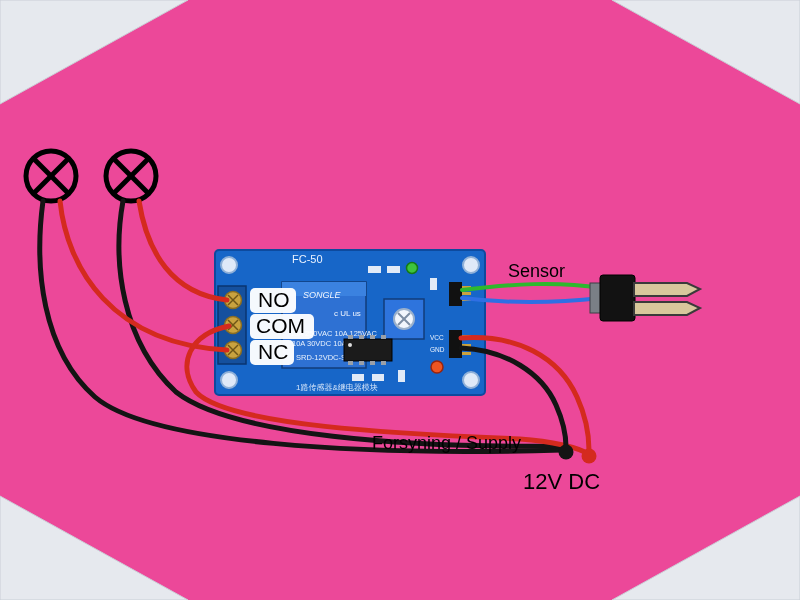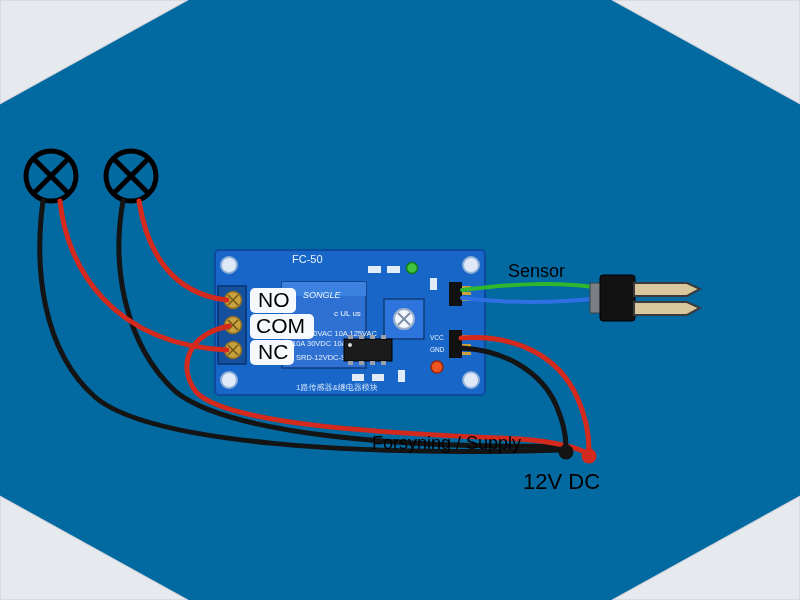--- a/index.html
+++ b/index.html
@@ -1,16 +1,16 @@
 <!DOCTYPE html>
 <html><head>
 <meta charset="utf-8">
 <style>
   html,body{margin:0;padding:0;background:#fff;}
-  .stage{position:relative;width:800px;height:600px;background:#0369a1;overflow:hidden;
+  .stage{position:relative;width:800px;height:600px;background:#ec4899;overflow:hidden;
          font-family:"Liberation Sans",sans-serif;}
   svg{display:block;}
   text{font-family:"Liberation Sans",sans-serif;}
   .chip-text{font-size:21px;fill:#000;}
   .lbl{font-size:18px;fill:#000;}
   .lbl-big{font-size:22px;fill:#000;}
   .board-txt{fill:#eaf2ff;}
   .tiny{font-size:7.5px;}
 </style>
 </head>

